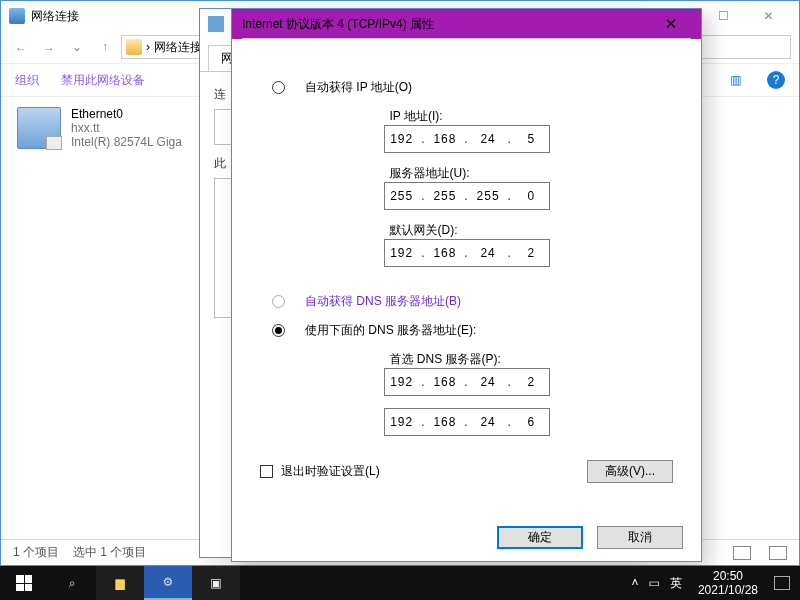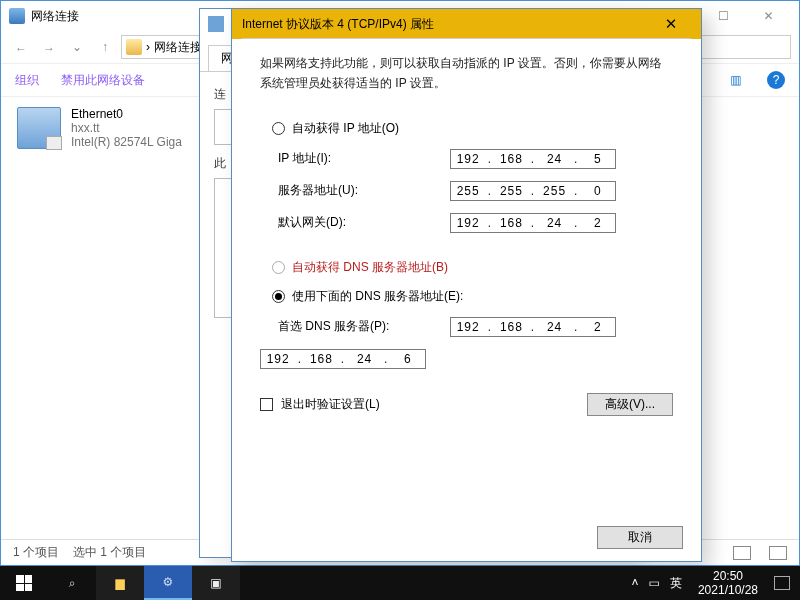--- a/index.html
+++ b/index.html
@@ -38,46 +38,46 @@
 .dlg1 .tabs { display:flex; border-bottom:1px solid #ccc; padding: 6px 8px 0 8px; gap:2px; }
 .dlg1 .tab { padding: 4px 12px; border:1px solid #ccc; border-bottom:none; background:#fff; }
 .dlg1 .body { padding: 10px 14px; }
 .dlg1 .lbl { margin: 4px 0 6px 0; color:#333;}
 .dlg1 .conn { border:1px solid #bbb; height:36px; margin-bottom:10px;}
 .dlg1 .thisconn { margin-top:6px; color:#333;}
 .dlg1 .listbox { border:1px solid #bbb; height:140px; margin-top:6px; background:#fff;}
 
 
 .dlg2 { position:absolute; left:231px; top:8px; width:471px; height:554px; background:#fff; border:1px solid #5a8cc0; box-shadow: 8px 8px 18px rgba(0,0,0,.18);}
-.dlg2 .tb { height:30px; display:flex; align-items:center; padding:0 10px; background:#eab308;}
+.dlg2 .tb { height:30px; display:flex; align-items:center; padding:0 10px; background:#a21caf;}
 .dlg2 .tb .xtitle { flex:1; }
 .dlg2 .tb .close { width:40px; height:28px; display:flex; align-items:center; justify-content:center; font-size:15px; }
 .dlg2 .tabs { display:flex; padding: 6px 10px 0 22px; }
 .dlg2 .tab { padding:4px 16px; border:1px solid #ccc; background:#fff; position:relative; z-index:2; border-bottom:1px solid #fff;}
 .dlg2 .tabline { border-top:1px solid #ccc; margin:0 10px; margin-top:-1px;}
 .dlg2 .body { padding: 14px 28px 10px 28px; }
 .dlg2 .desc { line-height:1.7; color:#222; }
-.dlg2 .radio-row { display:flex; align-items:center; gap:7px; margin-top:12px; }
+.dlg2 .radio-row { display:flex; align-items:center; gap:20px; margin-top:12px; }
 .dlg2 .radio-row.ind { margin-left: 12px; }
 .radio { width:13px; height:13px; border:1px solid #333; border-radius:50%; display:inline-flex; align-items:center; justify-content:center; }
 .radio.sel::after { content:""; width:7px; height:7px; background:#000; border-radius:50%;}
 .radio.dis { border-color:#aaa;}
-.field { display:flex; align-items:center; margin-top:12px; }
+.field { display:flex; align-items:center; margin-top:12px;flex-direction:column; }
 .field .flabel { width: 190px; padding-left: 18px; }
-.ipbox { width: 166px; height:20px; border:1px solid #7a7a7a; display:flex; align-items:center; justify-content:space-around; font-family: Consolas, monospace; background:#fff; letter-spacing:1px;}
+.ipbox { width: 166px; height:28px; border:1px solid #7a7a7a; display:flex; align-items:center; justify-content:space-around; font-family: Consolas, monospace; background:#fff; letter-spacing:1px;}
 .ipbox .oct { width:30px; text-align:center; }
 .ipbox .dot { color:#222; }
 .chk-row { display:flex; align-items:center; gap:8px; margin-top:24px; }
 .chkbox { width:13px; height:13px; border:1px solid #333; }
 .advbtn { margin-left:auto; }
 .btn { min-width:86px; height:23px; border:1px solid #888; background:#e1e1e1; display:inline-flex; align-items:center; justify-content:center; }
 .btn.primary { border:2px solid #0078d7; }
 .dlg2 .footer { position:absolute; right:18px; bottom:12px; display:flex; gap:14px; }
 
-.dis-text { color:#b91c1c;}
+.dis-text { color:#6d28d9;}
 
 
 .taskbar { position:absolute; left:0; bottom:0; width:800px; height:34px; background:#101010; display:flex; align-items:center; color:#fff; }
 .tbtn { width:48px; height:34px; display:flex; align-items:center; justify-content:center; }
 .tbtn.active { background:#2a5db0; border-bottom:2px solid #76b9ed;}
 .tbtn.light { background:#1e1e1e;}
 .winlogo { width:16px; height:16px; display:grid; grid-template-columns:1fr 1fr; grid-template-rows:1fr 1fr; gap:1px;}
 .winlogo span{background:#fff;}
 .taskbar .spacer{flex:1;}
 .tray { display:flex; align-items:center; gap:10px; padding:0 10px; }
@@ -148,21 +148,20 @@
   </div>
 </div>
 
 <div class="dlg2">
   <div class="tb">
     <span class="xtitle">Internet 协议版本 4 (TCP/IPv4) 属性</span>
     <span class="close">✕</span>
   </div>
   <div class="tabline"></div>
   <div class="body">
-    <div class="desc">如果网络支持此功能，则可以获取自动指派的 IP 设置。否则，你需要从网络系统管理员处获得适当的 IP 设置。</div>
 
     <div class="radio-row ind" style="margin-top:26px;">
       <span class="radio"></span>
       <span>自动获得 IP 地址(O)</span>
     </div>
 
     <div class="field">
       <span class="flabel">IP 地址(I):</span>
       <span class="ipbox">
         <span class="oct">192</span>
@@ -232,20 +231,21 @@
       </span>
     </div>
 
     <div class="chk-row">
       <span class="chkbox"></span>
       <span>退出时验证设置(L)</span>
       <span class="advbtn btn">高级(V)...</span>
     </div>
   </div>
   <div class="footer">
+    <span class="btn primary">确定</span>
     <span class="btn">取消</span>
   </div>
 </div>
 
 <div class="taskbar">
   <div class="tbtn">
       <span class="winlogo">
         <span></span>
         <span></span>
         <span></span>

